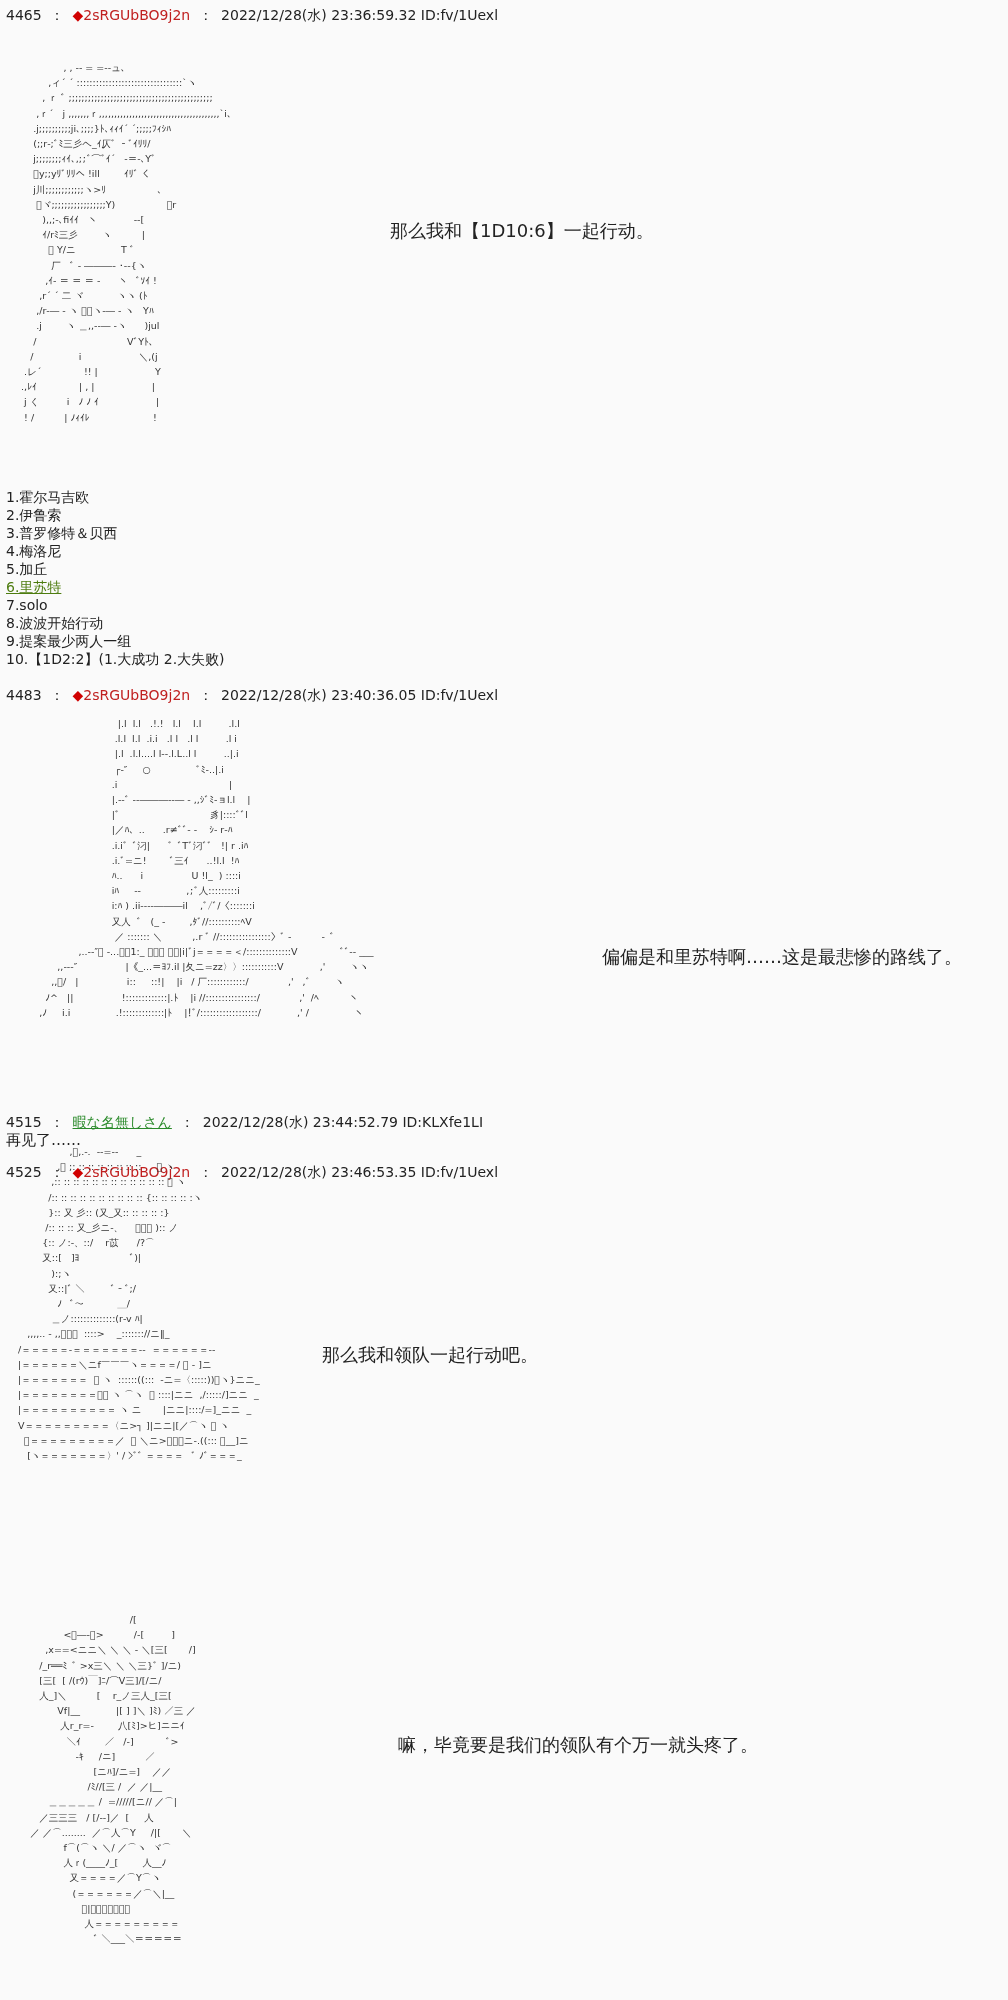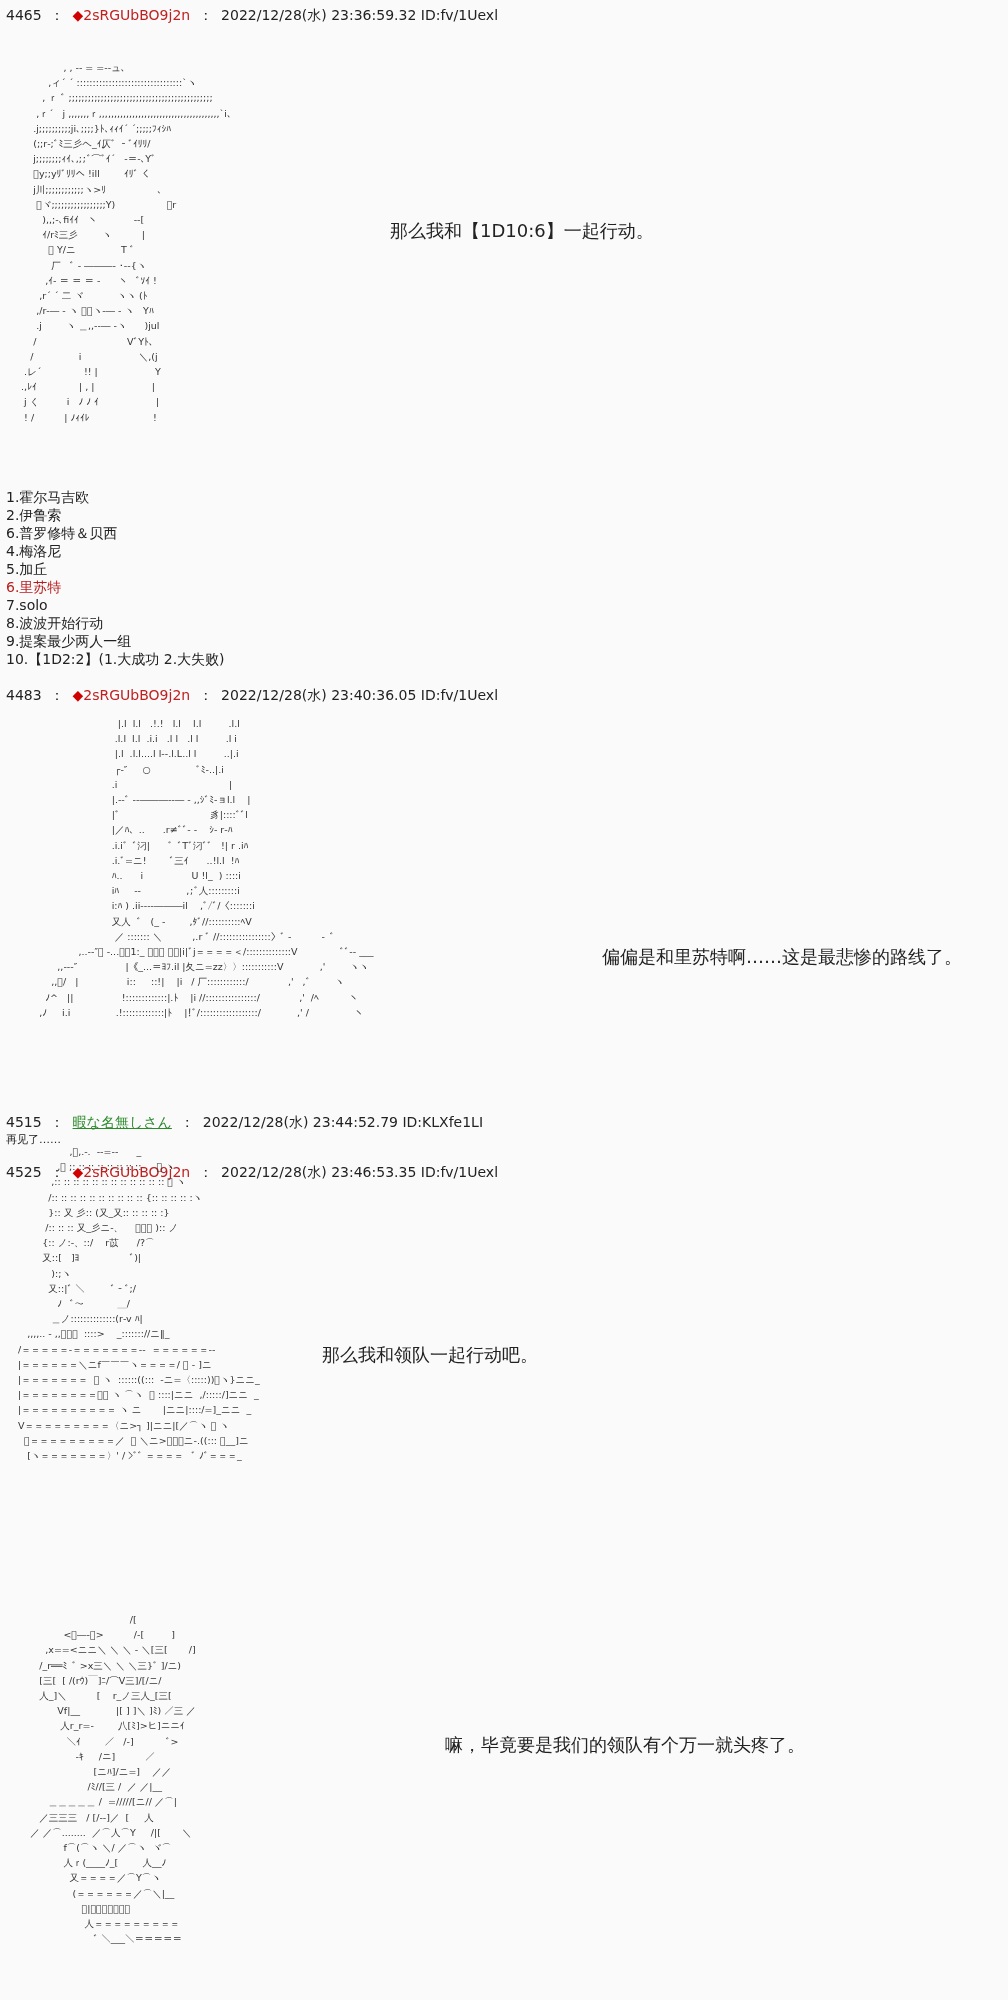--- a/index.html
+++ b/index.html
@@ -21,22 +21,22 @@
     position:absolute; margin:0;
     font-family:"DejaVu Sans","Liberation Sans",sans-serif;
     font-size:9.5px; line-height:15.2px; white-space:pre; color:#333;
     letter-spacing:0px;
   }
   .speech {
     position:absolute; font-size:18px; line-height:18px; white-space:nowrap; color:#222;
   }
   .list { position:absolute; left:6px; top:488px; font-size:14px; line-height:18px; }
   .list .item { white-space:nowrap; }
-  .list .item.hl { color:#b91c1c; }
-  .reply-text { position:absolute; left:6px; top:1131px; font-size:11px; line-height:18px; }
+  .list .item.hl { color:#4d7c0f;text-decoration:underline; }
+  .reply-text { position:absolute; left:6px; top:1131px; font-size:15px; line-height:18px; }
 </style>
 </head>
 <body>
 
 <div class="post-header" style="top:6px;">
   <span class="num">4465</span>
   <span class="sep">：</span>
   <span class="name-trip"><span class="diamond">◆</span><span>2sRGUbBO9j2n</span></span>
   <span class="sep">：</span>
   <span>2022/12/28(水) 23:36:59.32</span>
@@ -64,21 +64,21 @@
         /               i                   ＼,(j
       .レ´              !! |                   Y
      .,ﾚｲ              | , |                   |
       j く         i   ﾉ ﾉ ｲ                   |
       ! /          | ﾉｨｲﾚ                     !</pre>
 <div class="speech" style="left:390px; top:222px;">那么我和【1D10:6】一起行动。</div>
 
 <div class="list">
   <div class="item">1.霍尔马吉欧</div>
   <div class="item">2.伊鲁索</div>
-  <div class="item">6.普罗修特＆贝西</div>
+  <div class="item">3.普罗修特＆贝西</div>
   <div class="item">4.梅洛尼</div>
   <div class="item">5.加丘</div>
   <div class="item hl">6.里苏特</div>
   <div class="item">7.solo</div>
   <div class="item">8.波波开始行动</div>
   <div class="item">9.提案最少两人一组</div>
   <div class="item">10.【1D2:2】(1.大成功  2.大失败)</div>
 </div>
 
 <div class="post-header" style="top:686px;">
@@ -166,13 +166,13 @@
               ＿＿＿＿＿ /  =/////[ニ// ／⌒|
            ／三三三   / [/‐‐]／  [     人
         ／ ／⌒........  ／⌒人⌒Y     /|[       ＼
                    f⌒(⌒ヽ ＼/ ／⌒ヽ  ヾ⌒
                    人ｒ(____ﾉ_[        人__ﾉ
                      又＝＝＝＝／⌒Y⌒ヽ
                       (＝＝＝＝＝＝／⌒＼|__
                          ﾞ|＝＝＝＝／⌒＼
                           人＝＝＝＝＝＝＝＝＝
                              ﾞ ＼___＼＝＝＝＝＝</pre>
-<div class="speech" style="left:398px; top:1736px;margin-left:47px;">嘛，毕竟要是我们的领队有个万一就头疼了。</div>
+<div class="speech" style="left:398px; top:1736px;">嘛，毕竟要是我们的领队有个万一就头疼了。</div>
 
 </body></html>

